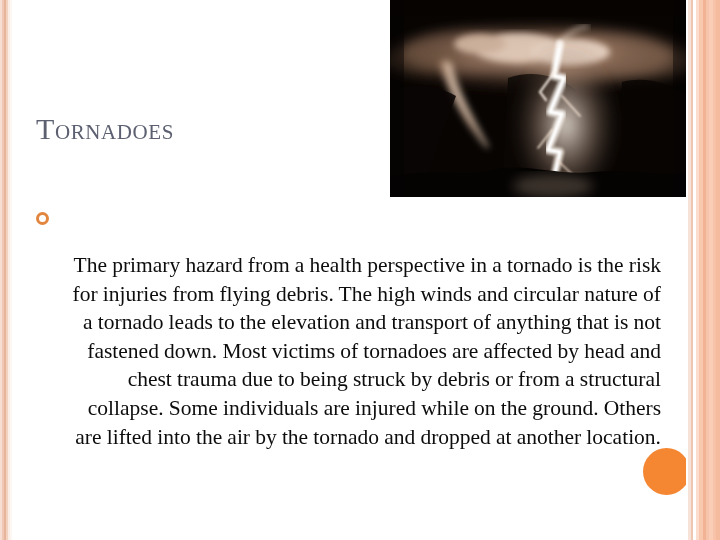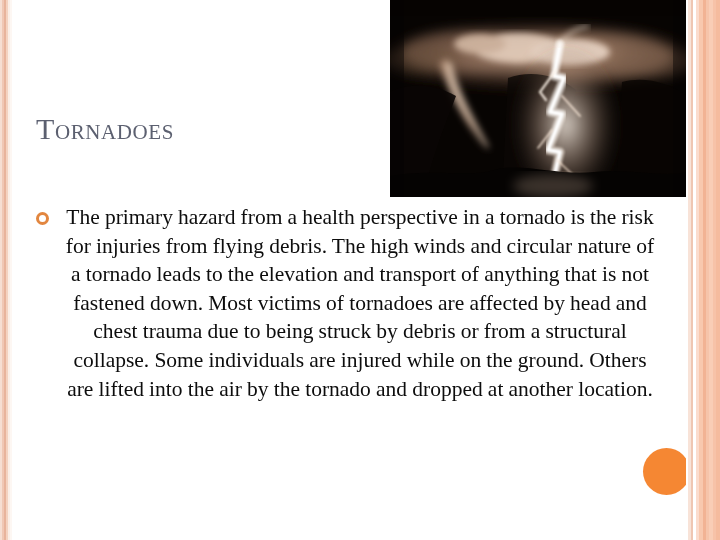--- a/index.html
+++ b/index.html
@@ -77,22 +77,23 @@
     margin-top: 9px;
     margin-right: 10px;
     box-sizing: border-box;
   }
   #body-text {
     flex: 1 1 auto;
     font-family: "Liberation Serif", "DejaVu Serif", serif;
     font-size: 21.5px;
     line-height: 28.6px;
     color: #0d0d0d;
-    text-align: center;
+    text-align: right;
     word-spacing: -0.2px;
+    margin-top: 48px;
   }
 
   
   #accent-circle {
     position: absolute;
     left: 643px;
     top: 448px;
     width: 47px;
     height: 47px;
     border-radius: 50%;

